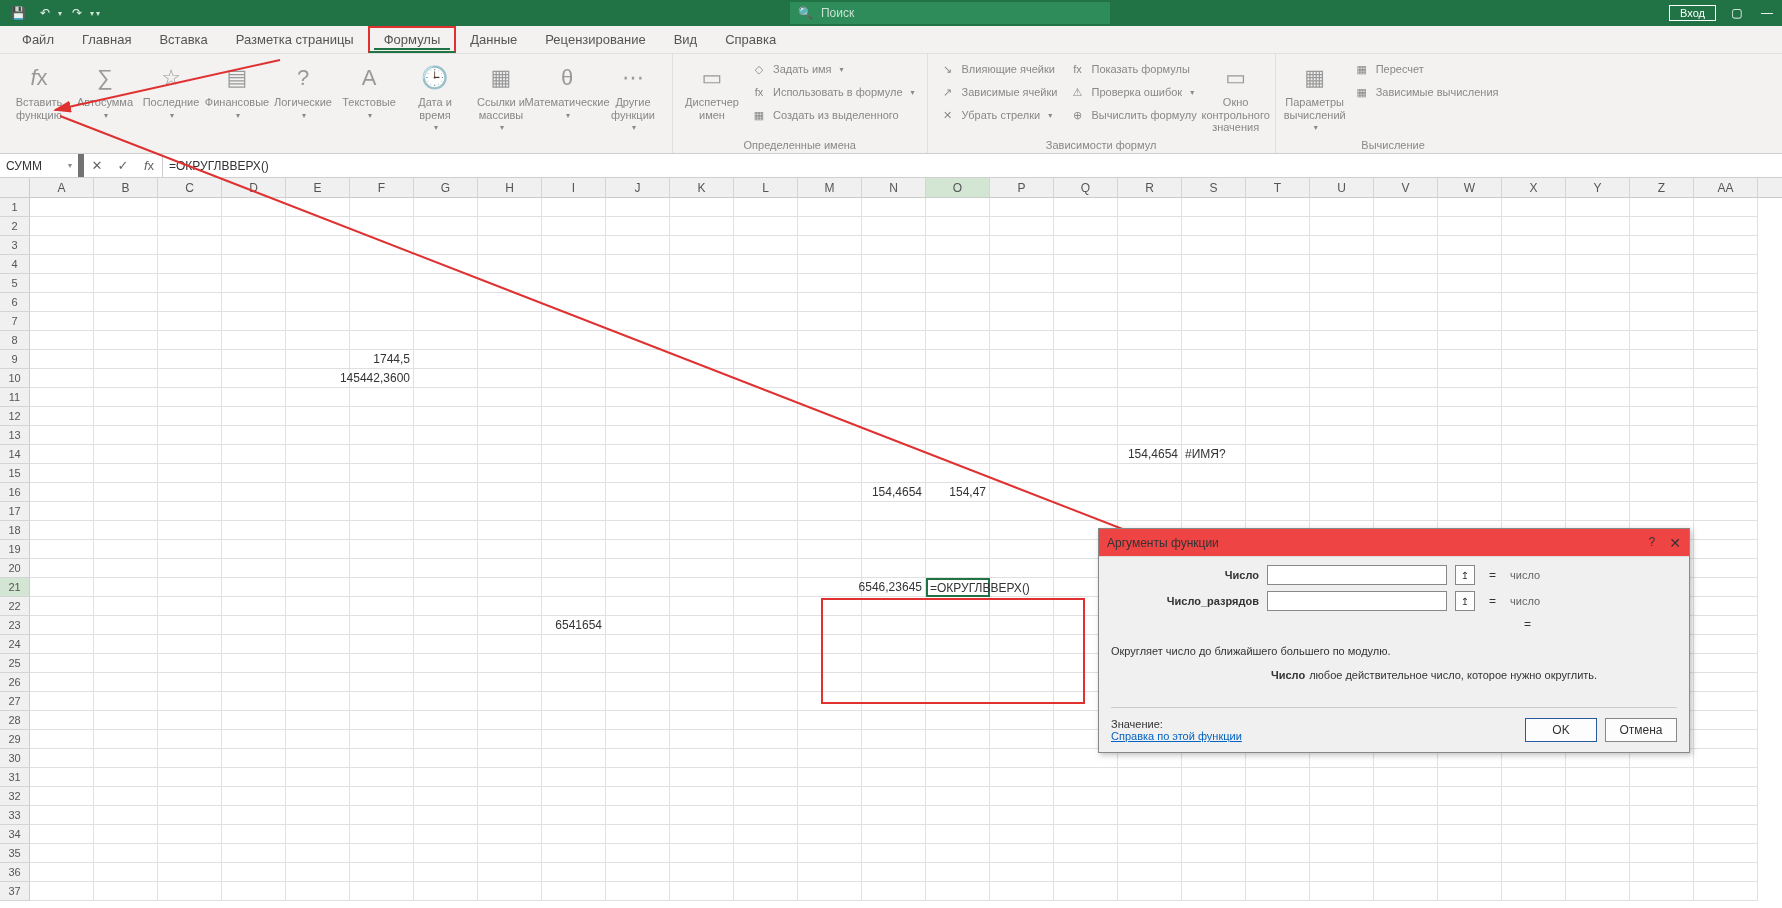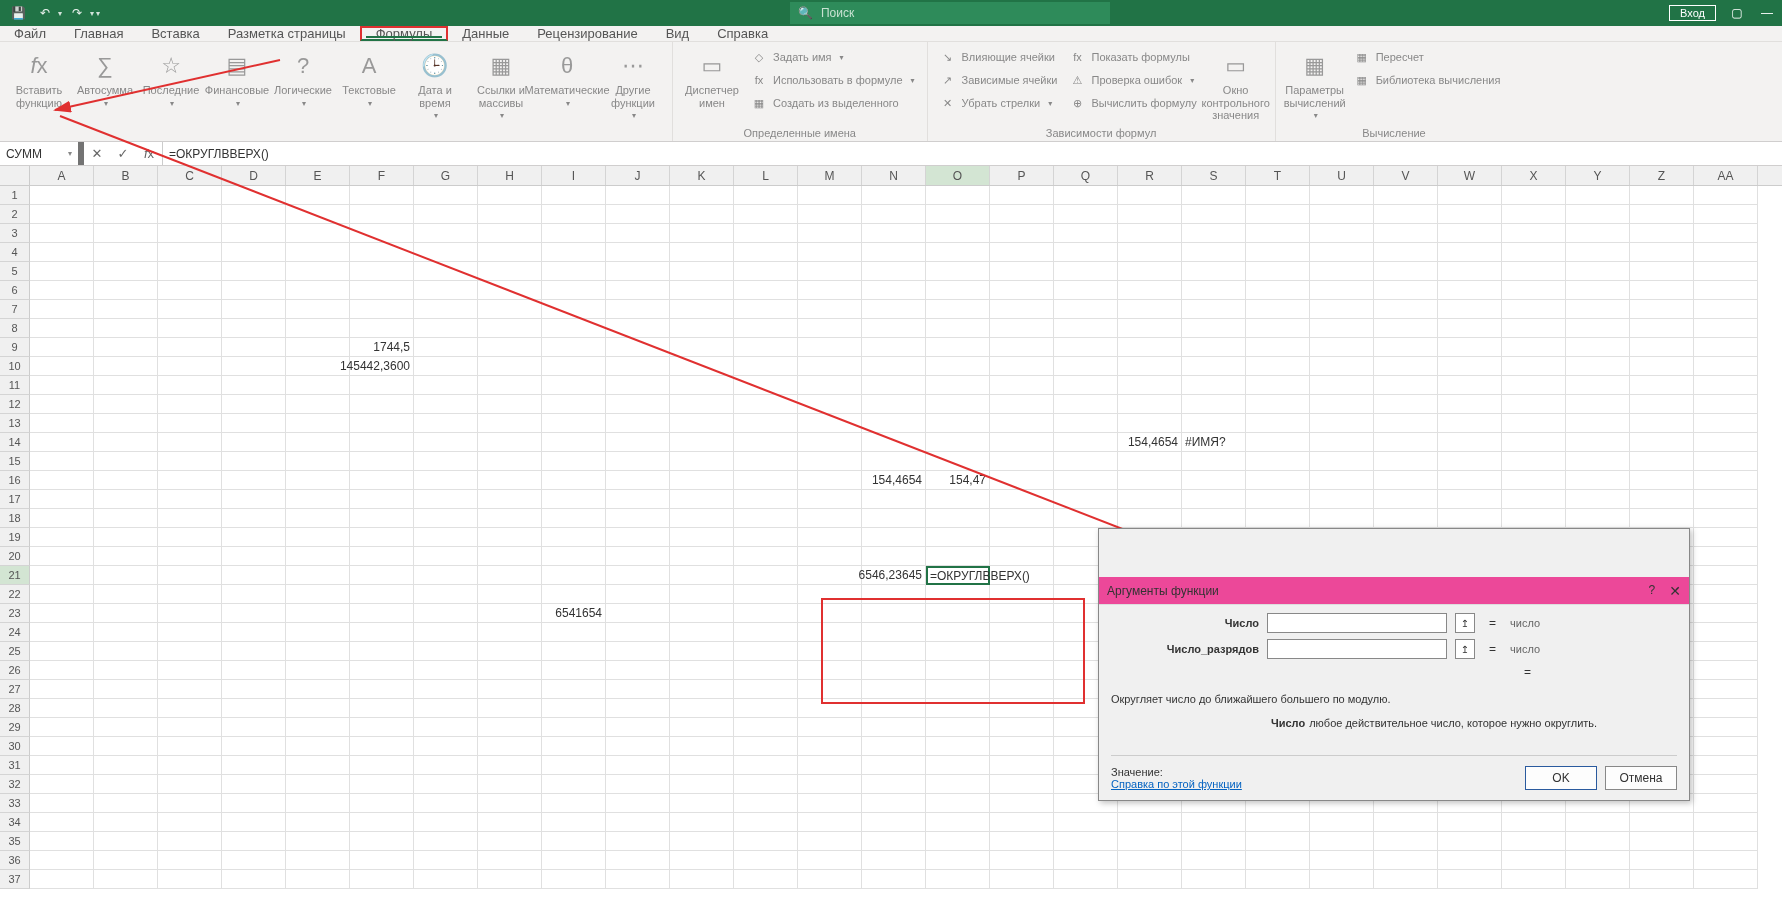--- a/index.html
+++ b/index.html
@@ -11,21 +11,21 @@
 .qat-btn { width: 22px; height: 22px; display: flex; align-items: center; justify-content: center; color: #fff; opacity: 0.9; }
 .qat-dd { font-size: 8px; opacity: 0.8; margin-left: -2px; }
 .title-center { position: absolute; left: 50%; transform: translateX(-50%); }
 .search-wrap { position: absolute; left: 790px; width: 320px; height: 22px; background: #2e8b5a; display: flex; align-items: center; padding: 0 8px; color: #c8e2d1; }
 .search-icon { margin-right: 8px; }
 .titleright { position: absolute; right: 6px; display: flex; align-items: center; gap: 12px; }
 .login-btn { border: 1px solid #fff; padding: 1px 10px; font-size: 11px; color: #fff; }
 .win-btn { width: 18px; height: 18px; display:flex; align-items:center; justify-content:center; }
 
 
-.menubar { background: #f3f2f1; height: 16px; display: flex; align-items: stretch; border-bottom: 1px solid #e1dfdd; }
+.menubar { background: #f3f2f1; height: 28px; display: flex; align-items: stretch; border-bottom: 1px solid #e1dfdd; padding-left: 8px; }
 .menutab { padding: 0 14px; display: flex; align-items: center; color: #555; font-size: 13px; position: relative; }
 .menutab.active { border: 2px solid #e03030; border-bottom-color: #217346; }
 .menutab.active::after { content:""; position:absolute; bottom:1px; left:4px; right:4px; height:2px; background:#217346; }
 
 
 .ribbon { background: #f3f2f1; height: 100px; display: flex; border-bottom: 1px solid #d0cece; color: #888; }
 .rgroup { border-right: 1px solid #e1dfdd; padding: 4px 8px 2px; display: flex; flex-direction: column; justify-content: space-between; }
 .rgroup-body { display: flex; gap: 4px; align-items: flex-start; flex: 1; }
 .rbtn-l { display: flex; flex-direction: column; align-items: center; justify-content: center; width: 62px; padding-top: 4px; gap: 2px; text-align: center; font-size: 11px; line-height: 1.15; }
 .rbtn-l .ric { width: 32px; height: 32px; display:flex; align-items:center; justify-content:center; font-size: 22px; color: #999; }
@@ -55,21 +55,21 @@
 .cell { width: 64px; border-right: 1px solid #e0e0e0; border-bottom: 1px solid #e0e0e0; font-size: 12px; padding: 0 3px; display: flex; align-items: center; justify-content: flex-end; overflow: visible; white-space: nowrap; }
 .cell.left { justify-content: flex-start; }
 .cell.active { border: 2px solid #217346; padding: 0 2px; }
 
 
 .redbox { position: absolute; border: 2px solid #e03030; pointer-events: none; }
 .arrow-svg { position: absolute; pointer-events: none; }
 
 
 .dialog { position: absolute; left: 1098px; top: 528px; width: 592px; background: #f0f0f0; border: 1px solid #888; box-shadow: 2px 2px 6px rgba(0,0,0,0.25); font-size: 12px; }
-.dlg-title { height: 28px; display: flex; align-items: center; justify-content: space-between; padding: 0 8px; background: #ec4899; border-bottom: 1px solid #ddd; font-size: 12px; margin-top: 48px; }
+.dlg-title { height: 28px; display: flex; align-items: center; justify-content: space-between; padding: 0 8px; background: #ef4444; border-bottom: 1px solid #ddd; font-size: 12px; }
 .dlg-title-right { display: flex; gap: 14px; }
 .dlg-x { font-size: 14px; }
 .dlg-body { padding: 8px 12px 10px; }
 .dlg-fn { font-weight: bold; font-size: 11px; margin-bottom: 8px; }
 .dlg-row { display: flex; align-items: center; margin-bottom: 6px; gap: 8px; }
 .dlg-lbl { width: 148px; text-align: right; font-weight: bold; font-size: 11px; }
 .dlg-inp { width: 180px; height: 20px; border: 1px solid #888; background: #fff; }
 .dlg-ref { width: 20px; height: 20px; border: 1px solid #888; background: #fff; display:flex; align-items:center; justify-content:center; font-size:10px; }
 .dlg-eq { margin: 0 6px; }
 .dlg-hint { color: #666; font-size: 11px; }
@@ -247,21 +247,21 @@
           <span>Параметры вычислений</span>
           <span class="dd">▾</span>
         </div>
       <div class="vstack">
         <div class="rbtn-s">
             <span class="rics">▦</span>
             <span>Пересчет</span>
           </div>
         <div class="rbtn-s">
             <span class="rics">▦</span>
-            <span>Библиотека вычисления</span>
+            <span>Зависимые вычисления</span>
           </div>
       </div>
     </div>
     <div class="rgroup-label">Вычисление</div>
   </div>
 </div>
 
 <div class="fbar">
   <div class="namebox">
       <span>СУММ</span>

